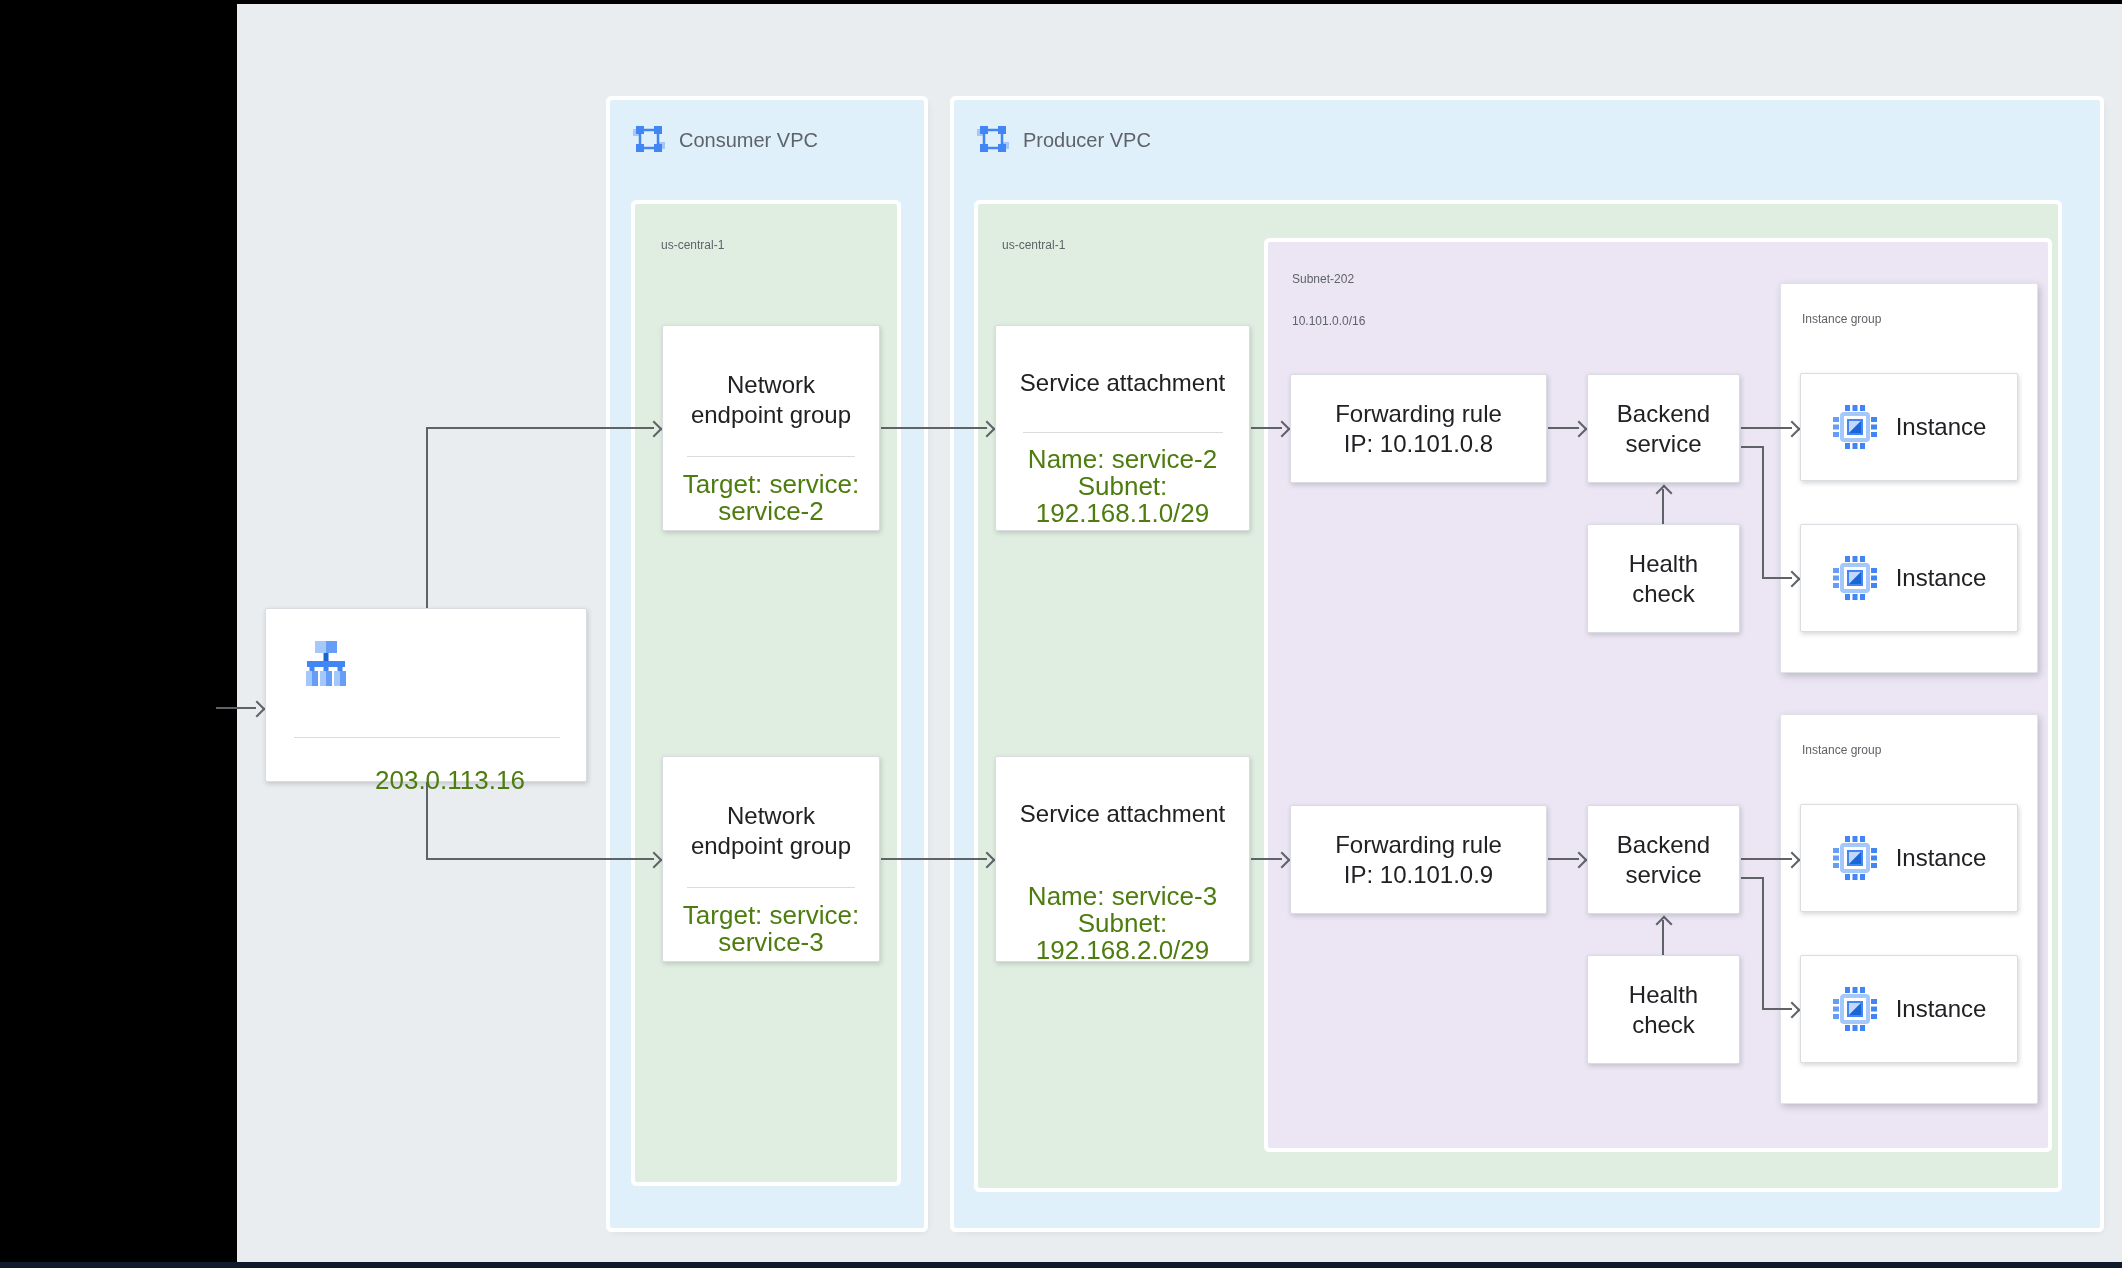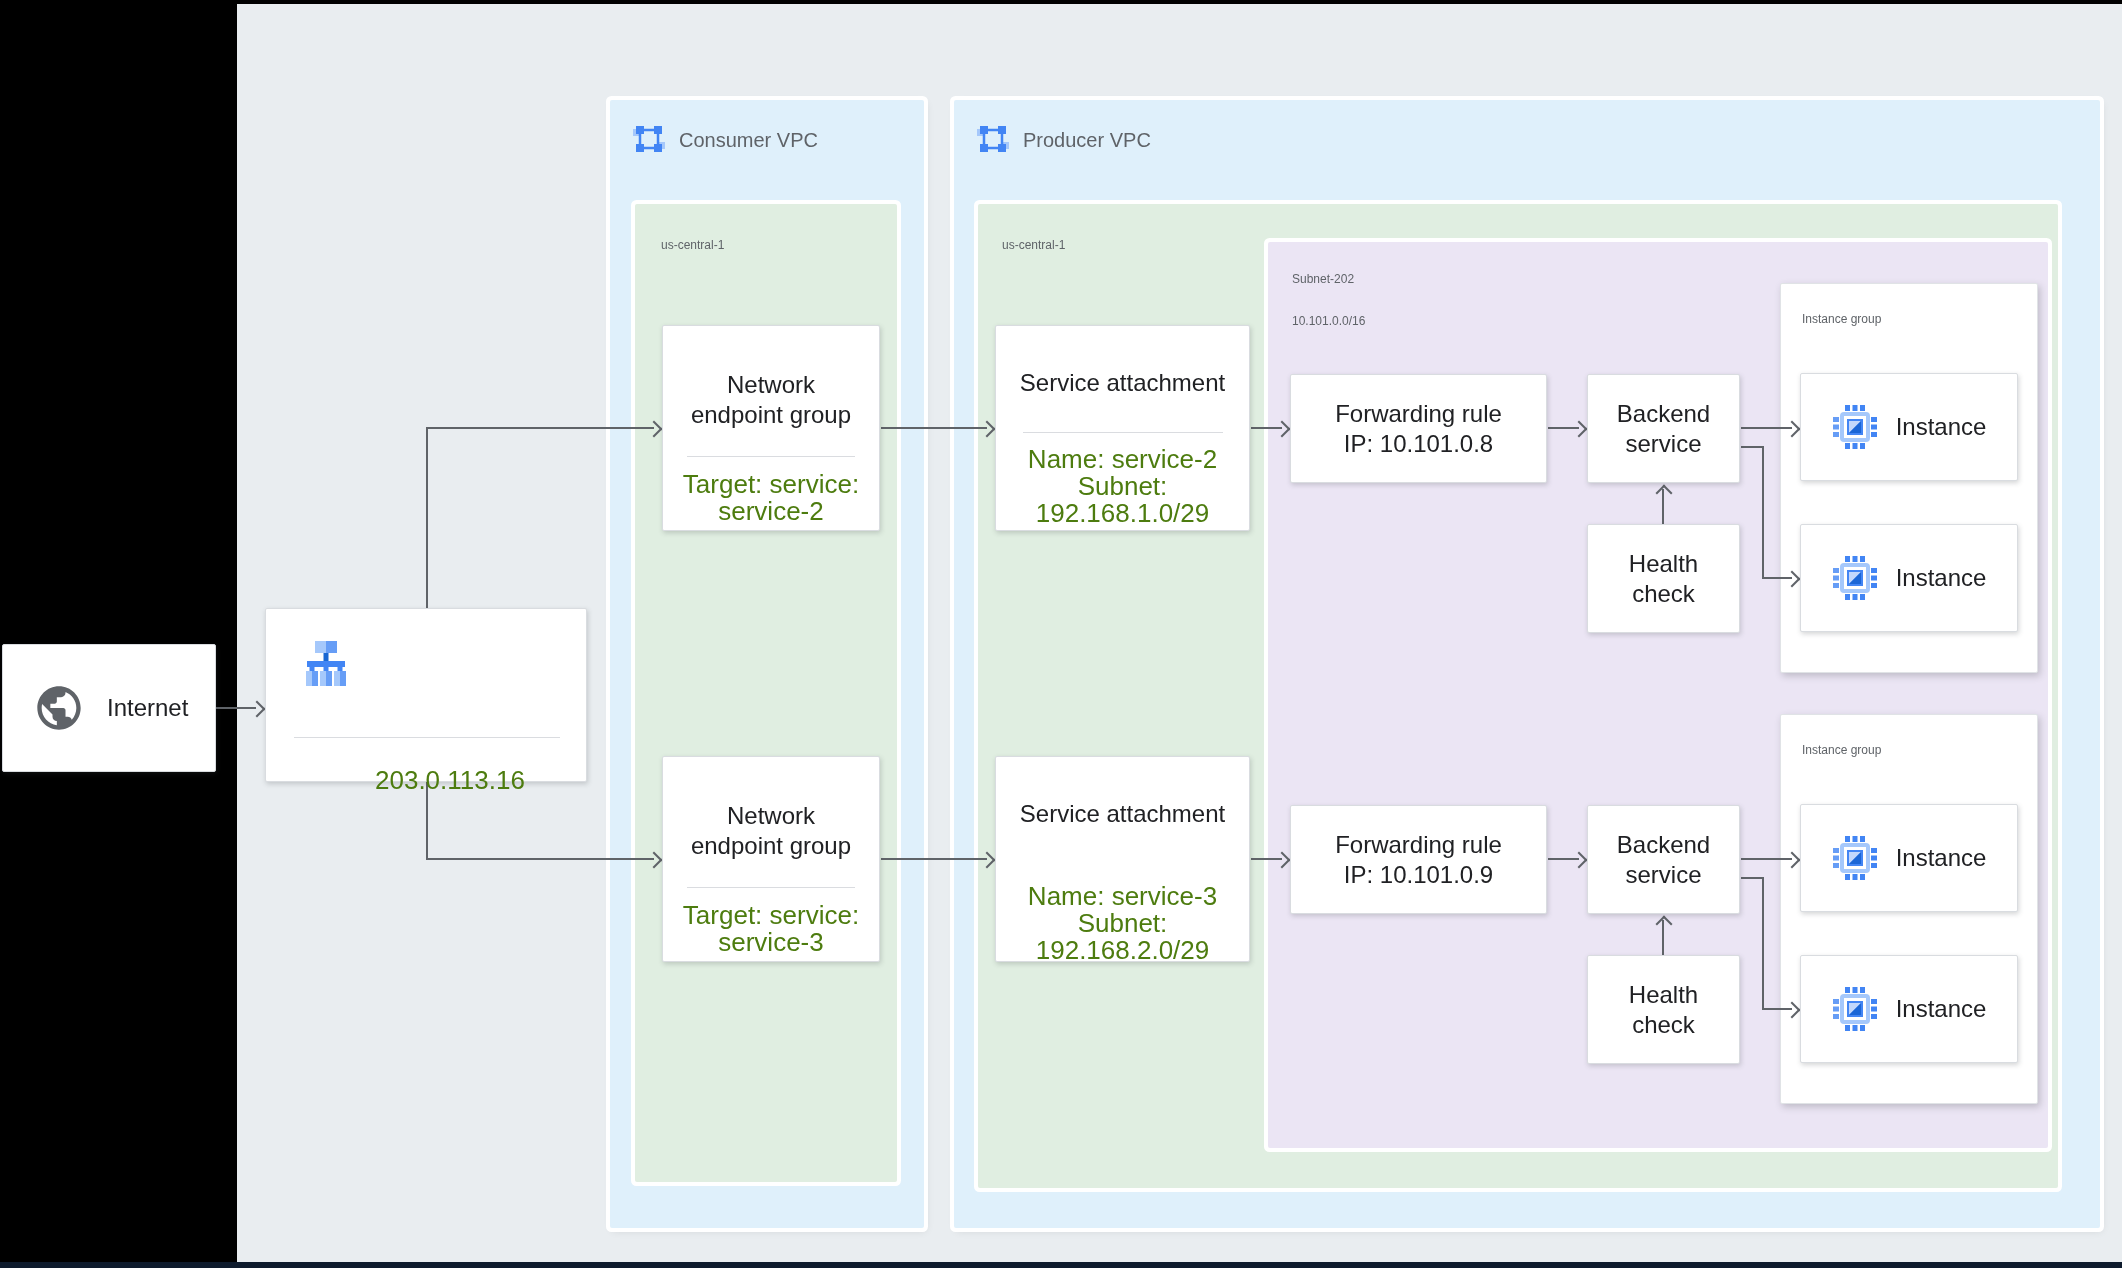--- a/index.html
+++ b/index.html
@@ -121,26 +121,20 @@
   <div class="chev r" style="left:1573px;top:854px"></div>
   <div class="hline" style="left:1741px;top:858px;width:51px"></div>
   <div class="chev r" style="left:1786px;top:854px"></div>
   <div class="hline" style="left:1741px;top:877px;width:23px"></div>
   <div class="vline" style="left:1762px;top:877px;height:133px"></div>
   <div class="hline" style="left:1762px;top:1008px;width:30px"></div>
   <div class="chev r" style="left:1786px;top:1004px"></div>
   <div class="vline" style="left:1662px;top:920px;height:35px"></div>
   <div class="chev u" style="left:1658px;top:918px"></div>
 
-  <div class="node" style="left:2px;top:644px;width:214px;height:128px;display:flex;align-items:center;padding-left:30px;gap:22px">
-    <svg width="52" height="52" viewBox="0 0 24 24">
-      <path fill="#5f6368" d="M12 2C6.48 2 2 6.48 2 12s4.48 10 10 10 10-4.48 10-10S17.52 2 12 2zm-1 17.93c-3.95-.49-7-3.85-7-7.93 0-.62.08-1.21.21-1.79L9 15v1c0 1.1.9 2 2 2v1.93zm6.9-2.54c-.26-.81-1-1.39-1.9-1.39h-1v-3c0-.55-.45-1-1-1H8v-2h2c.55 0 1-.45 1-1V7h2c1.1 0 2-.9 2-2v-.41c2.93 1.19 5 4.06 5 7.41 0 2.08-.8 3.97-2.1 5.39z"></path>
-    </svg>
-    <span class="title">Internet</span>
-  </div>
 
   <div class="node" style="left:265px;top:608px;width:322px;height:174px">
     <svg class="abs" style="left:28px;top:26px" width="64" height="64" viewBox="0 0 64 64">
       <rect x="21" y="6" width="11" height="12" fill="#a5c8fb"></rect>
         <rect x="32" y="6" width="11" height="12" fill="#669df6"></rect>
       <rect x="29.5" y="18" width="5" height="8" fill="#1967d2"></rect>
       <rect x="13" y="26" width="38" height="6" fill="#4285f4"></rect>
       <rect x="15.5" y="32" width="5" height="4" fill="#4285f4"></rect>
         <rect x="29.5" y="32" width="5" height="4" fill="#4285f4"></rect>
         <rect x="43.5" y="32" width="5" height="4" fill="#4285f4"></rect>

